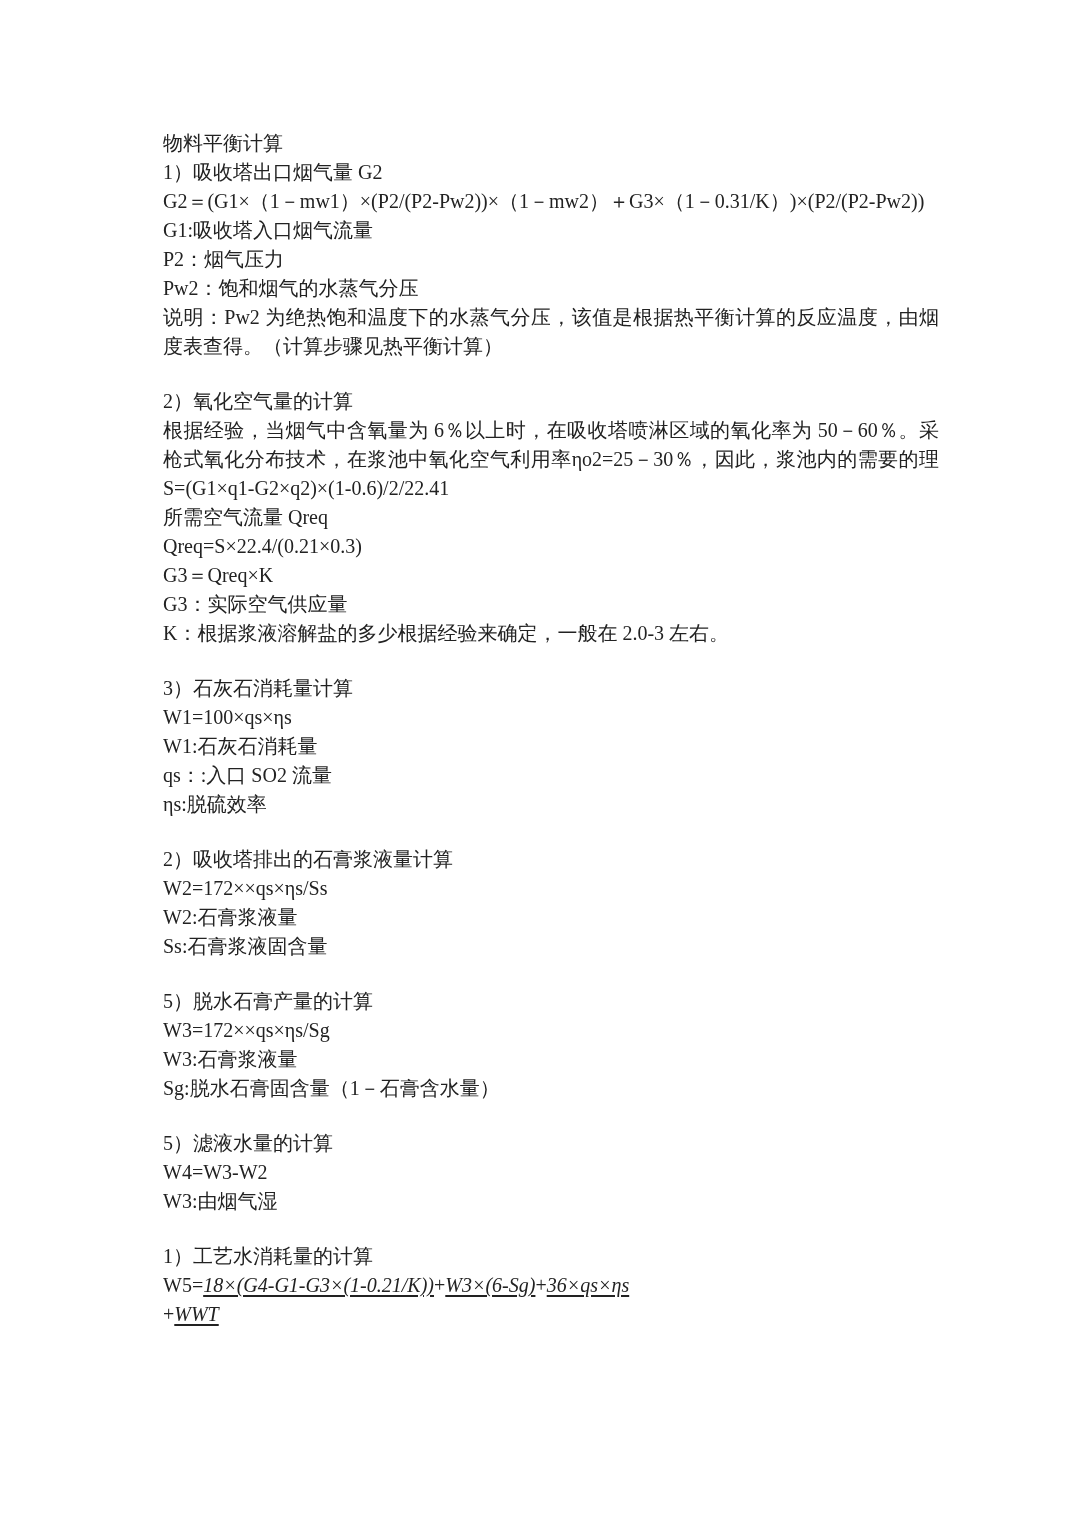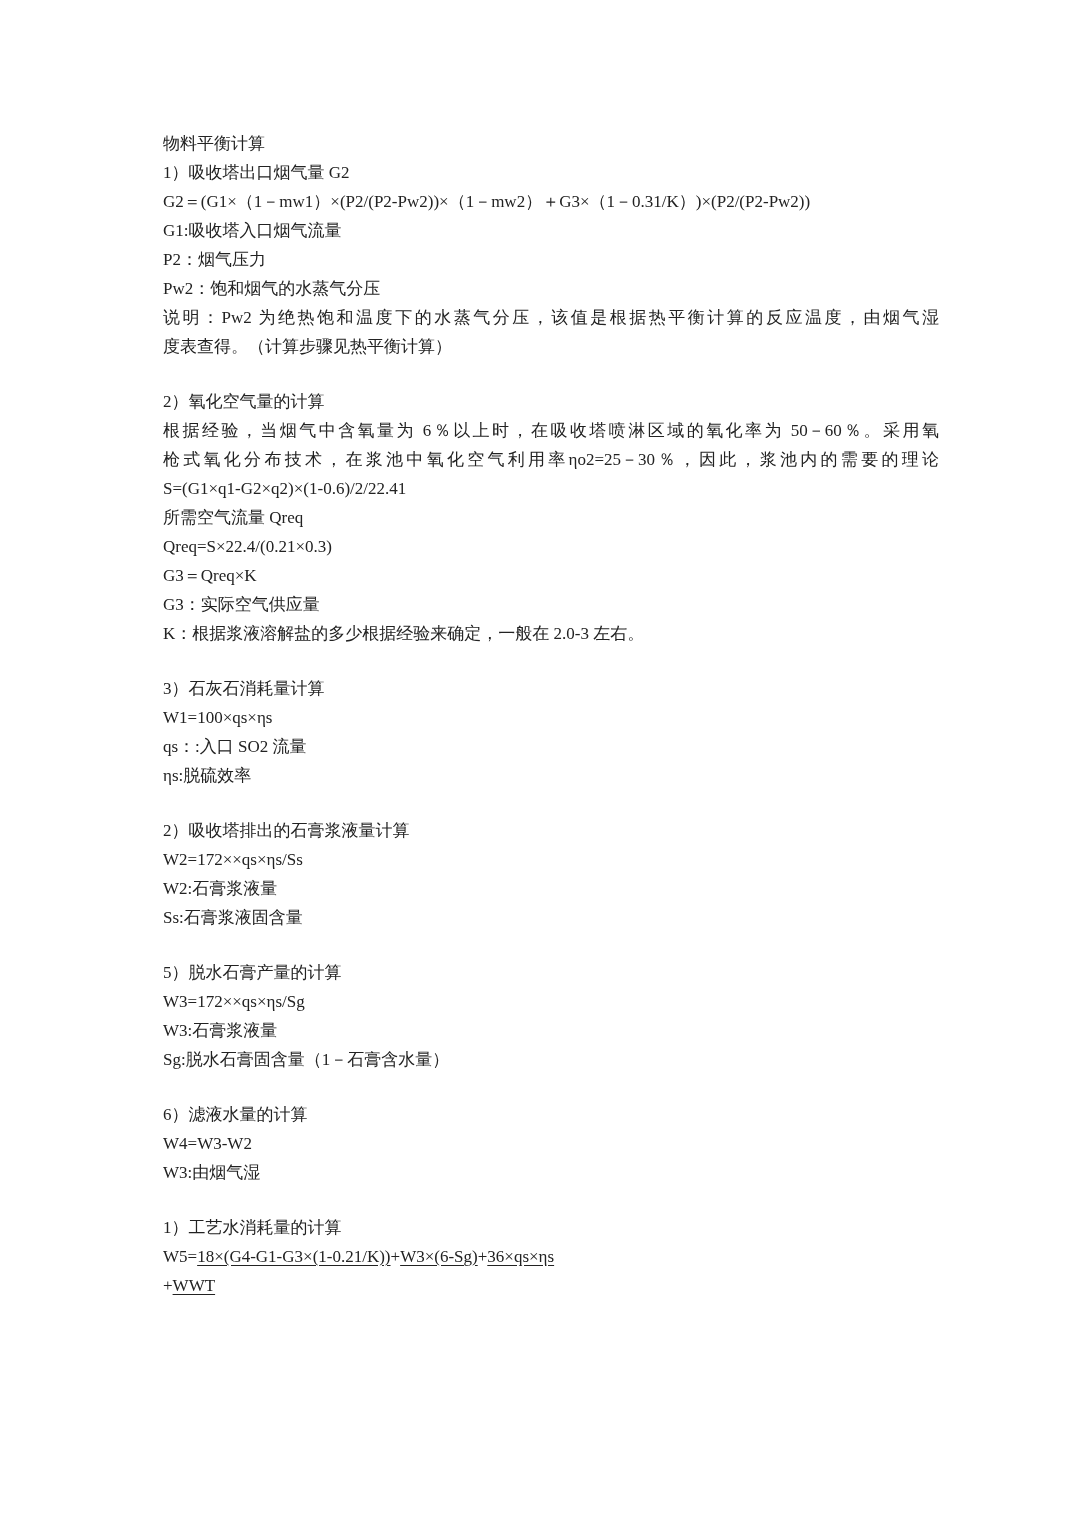--- a/index.html
+++ b/index.html
@@ -20,21 +20,21 @@
     width: 1080px;
     height: 1528px;
     background: #ffffff;
   }
   .doc-body {
     position: absolute;
     left: 163px;
     top: 129px;
     width: 776px;
     color: #222222;
-    font-size: 17px;
+    font-size: 20px;
     line-height: 29px;
   }
   .line {
     white-space: nowrap;
     min-height: 29px;
   }
   .just {
     white-space: normal;
     text-align: justify;
     text-align-last: justify;
@@ -45,20 +45,21 @@
   .blank {
     height: 26px;
   }
   .formula {
     white-space: nowrap;
     min-height: 29px;
   }
   .u {
     text-decoration: underline;
     text-underline-offset: 3px;
+    font-style: italic;
   }
 </style>
 </head>
 <body>
 
 <div class="page">
   <div class="doc-body" style="color: rgb(34, 34, 34);">
       <div class="line">物料平衡计算</div>
       <div class="line">1）吸收塔出口烟气量 G2</div>
       <div class="line">G2＝(G1×（1－mw1）×(P2/(P2-Pw2))×（1－mw2）＋G3×（1－0.31/K）)×(P2/(P2-Pw2))</div>
@@ -73,34 +74,35 @@
       <div class="line just">枪式氧化分布技术，在浆池中氧化空气利用率ηo2=25－30％，因此，浆池内的需要的理论</div>
       <div class="line">S=(G1×q1-G2×q2)×(1-0.6)/2/22.41</div>
       <div class="line">所需空气流量 Qreq</div>
       <div class="line">Qreq=S×22.4/(0.21×0.3)</div>
       <div class="line">G3＝Qreq×K</div>
       <div class="line">G3：实际空气供应量</div>
       <div class="line">K：根据浆液溶解盐的多少根据经验来确定，一般在 2.0-3 左右。</div>
       <div class="blank"></div>
       <div class="line">3）石灰石消耗量计算</div>
       <div class="line">W1=100×qs×ηs</div>
+      <div class="line">W1:石灰石消耗量</div>
       <div class="line">qs：:入口 SO2 流量</div>
       <div class="line">ηs:脱硫效率</div>
       <div class="blank"></div>
       <div class="line">2）吸收塔排出的石膏浆液量计算</div>
       <div class="line">W2=172××qs×ηs/Ss</div>
       <div class="line">W2:石膏浆液量</div>
       <div class="line">Ss:石膏浆液固含量</div>
       <div class="blank"></div>
       <div class="line">5）脱水石膏产量的计算</div>
       <div class="line">W3=172××qs×ηs/Sg</div>
       <div class="line">W3:石膏浆液量</div>
       <div class="line">Sg:脱水石膏固含量（1－石膏含水量）</div>
       <div class="blank"></div>
-      <div class="line">6）滤液水量的计算</div>
+      <div class="line">5）滤液水量的计算</div>
       <div class="line">W4=W3-W2</div>
       <div class="line">W3:由烟气湿</div>
       <div class="blank"></div>
       <div class="line">1）工艺水消耗量的计算</div>
       <div class="formula"><span>W5=</span><span class="u">18×(G4-G1-G3×(1-0.21/K))</span><span>+</span><span class="u">W3×(6-Sg)</span><span>+</span><span class="u">36×qs×ηs</span></div>
       <div class="formula"><span>+</span><span class="u">WWT</span></div>
     </div>
 </div>
 
 </body></html>

